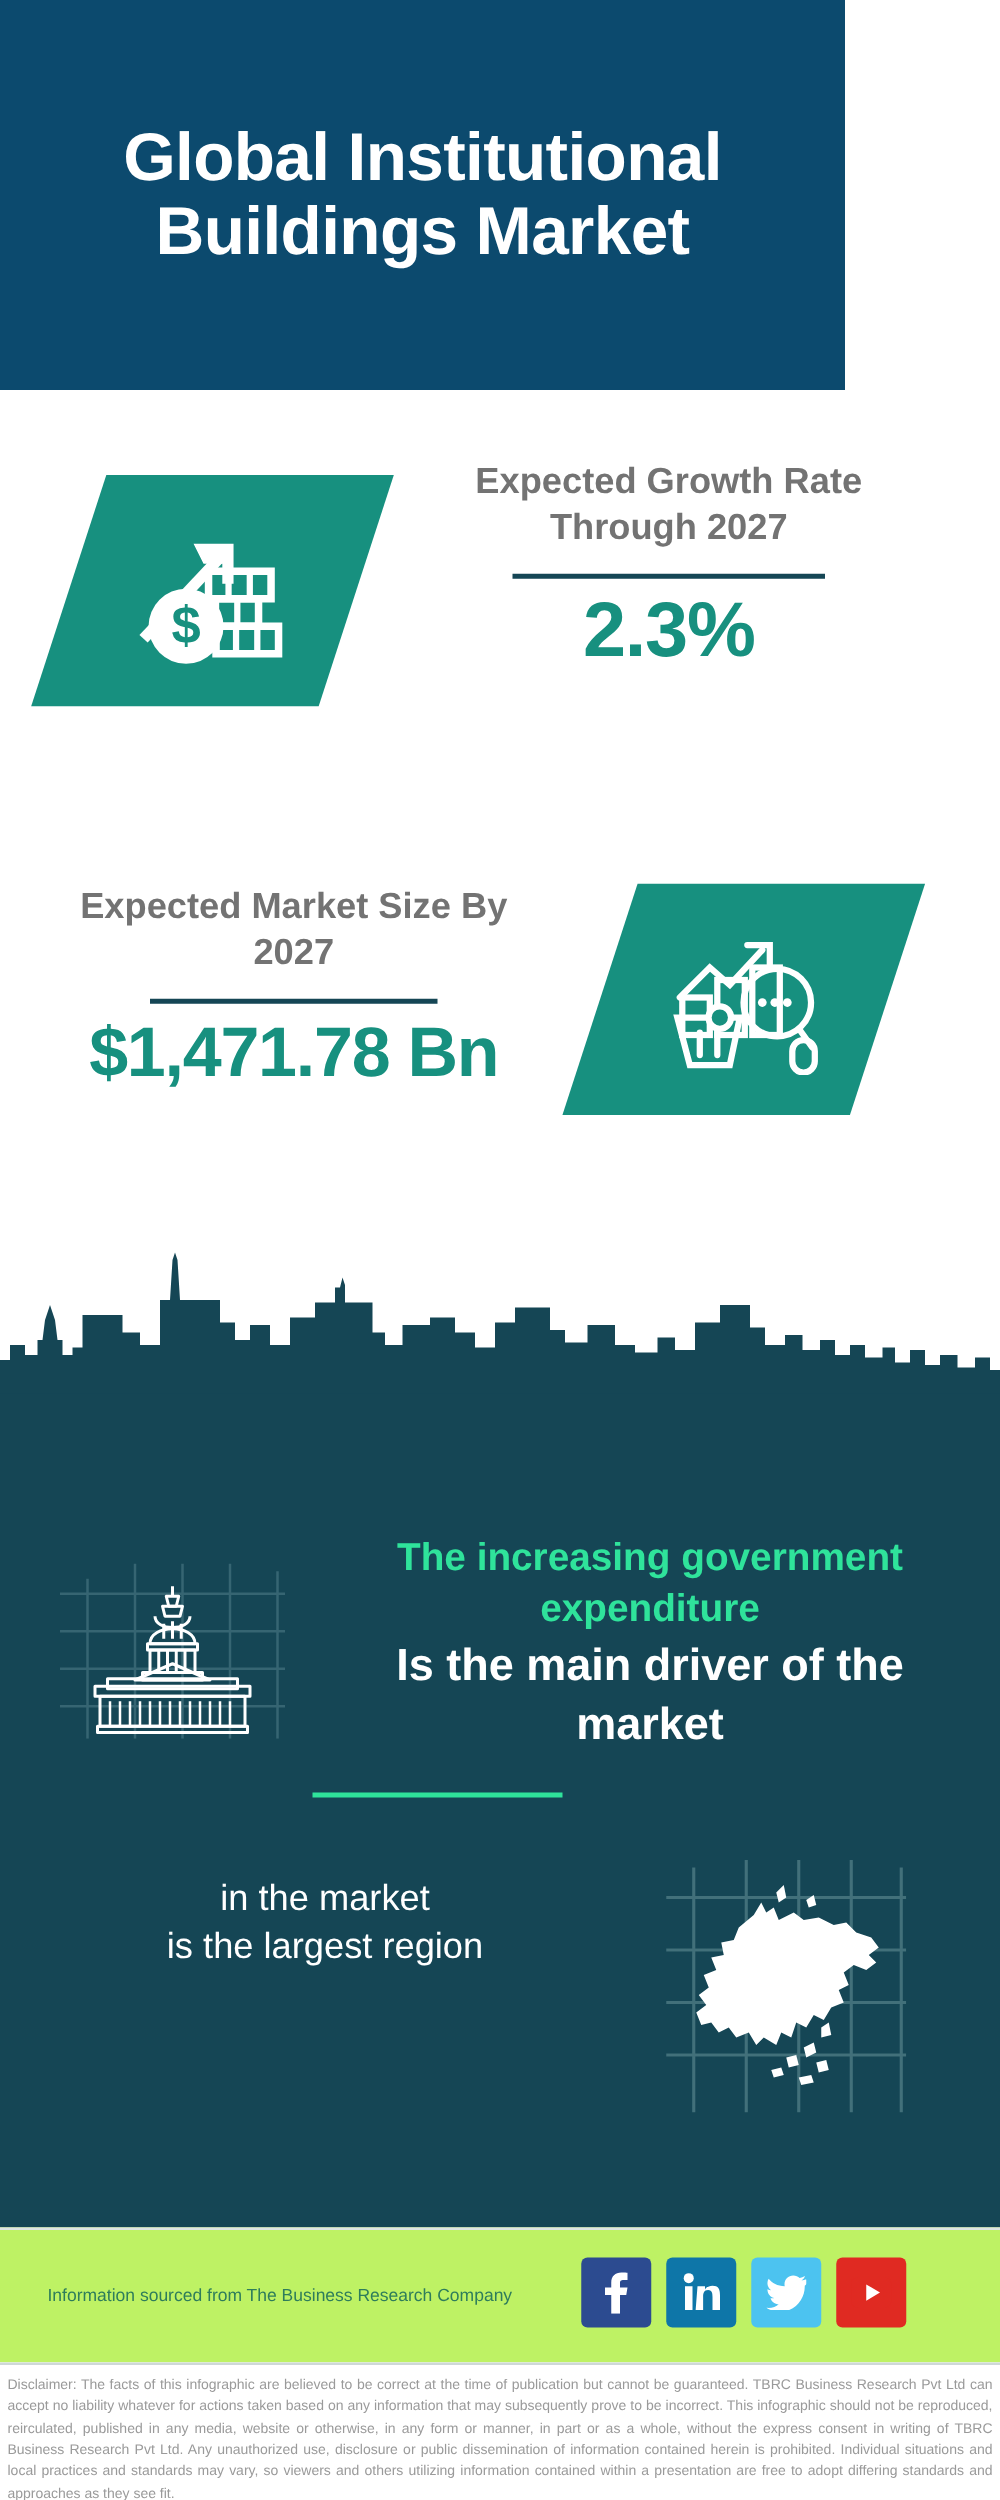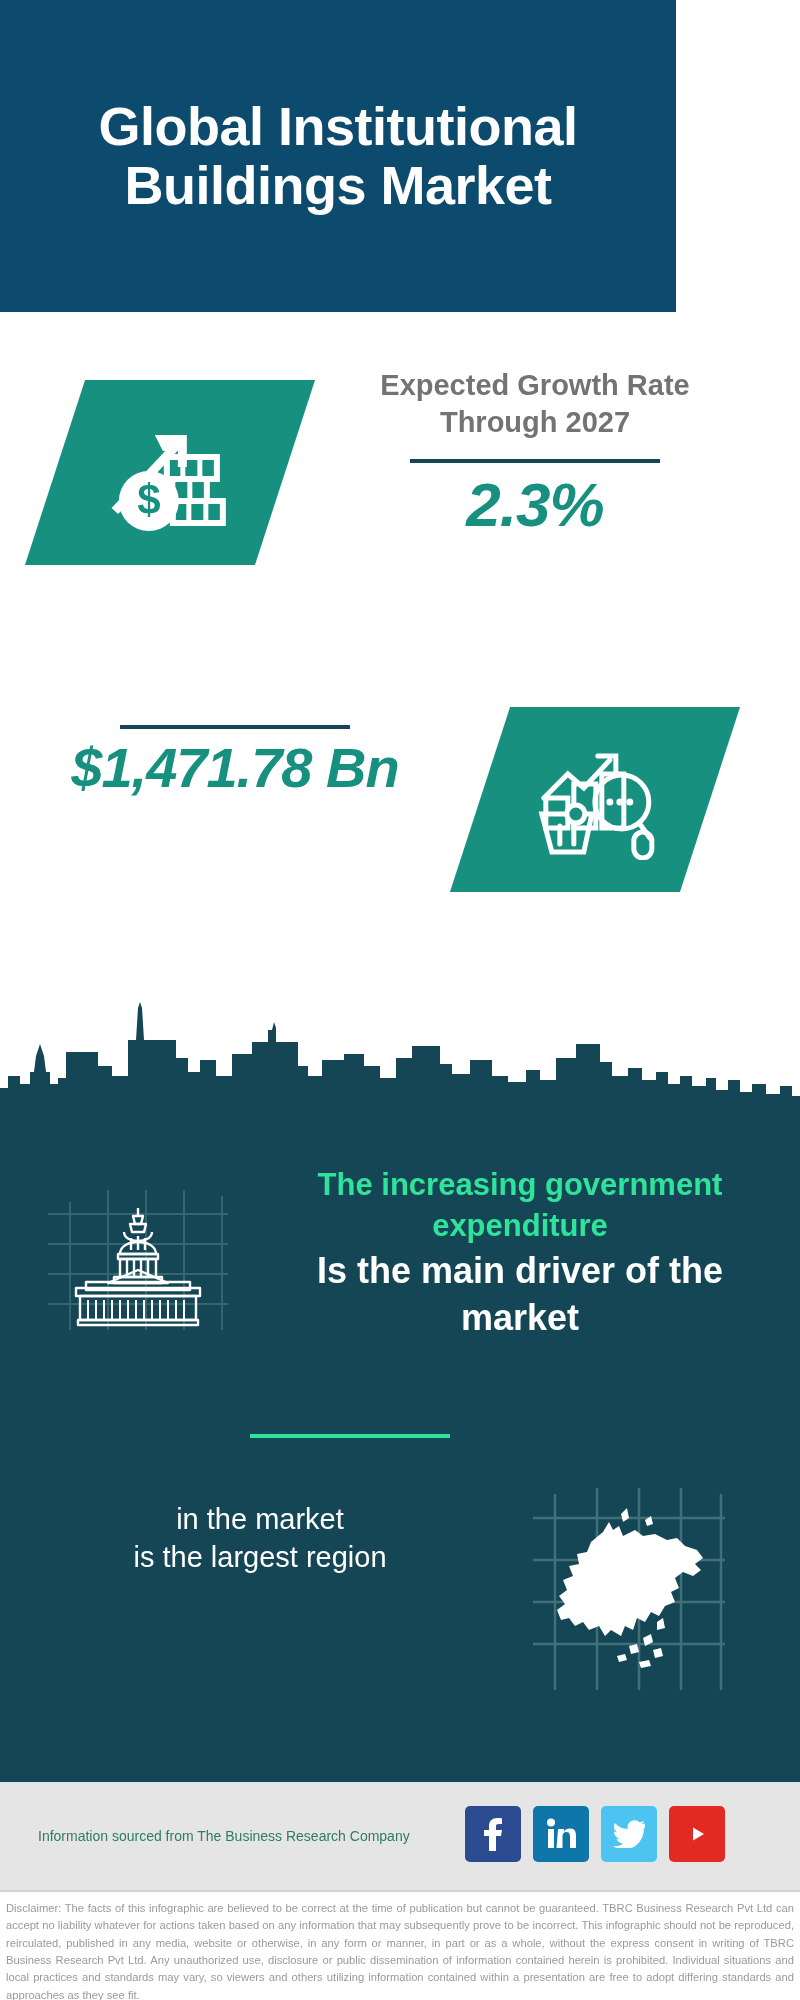--- a/index.html
+++ b/index.html
@@ -34,60 +34,60 @@
   .para-icon > svg { transform:skewX(18deg); }
   .g-icon-box { left:55px; top:68px; }
 
   .g-text { position:absolute; left:330px; top:55px; width:410px; text-align:center; }
   .label {
     color:#737373; font-size:29px; font-weight:bold; line-height:1.28;
   }
   .rule {
     width:250px; height:4px; background:#154655; margin:18px auto 6px auto;
   }
-  .bigval { color:#17907f; font-size:62px; font-weight:bold; letter-spacing:-1px;font-style:italic; }
+  .bigval { color:#17907f; font-size:62px; font-weight:bold; letter-spacing:-1px; }
 
   
   .sec-size { position:absolute; left:0; top:612px; width:800px; height:350px; }
   .s-icon-box { left:480px; top:95px; }
   .s-text { position:absolute; left:40px; top:95px; width:390px; text-align:center; }
   .s-text .rule { width:230px; }
   .s-text .bigval { font-size:56px; }
 
   
   .darkbody {
     position:absolute; left:0; top:1110px; width:800px; height:672px;
     background:#154655;
   }
   .skyline {
     position:absolute; left:0; top:980px; width:800px; height:135px;
     display:block;
   }
 
-  .sec-driver { position:absolute; left:0; top:1140px; width:738px; height:280px; }
+  .sec-driver { position:absolute; left:0; top:1201px; width:738px; height:280px; }
   .cap-icon { position:absolute; left:48px; top:30px; width:180px; height:160px; }
   .driver-text { position:absolute; left:270px; top:25px; width:500px; text-align:center; }
   .hl { color:#2fe39b; font-size:31px; font-weight:bold; line-height:1.32; }
   .wh { color:#ffffff; font-size:36px; font-weight:bold; line-height:1.32; }
 
   .divider {
     position:absolute; left:250px; top:1434px; width:200px; height:4px;
     background:#2fe39b;
   }
 
   .sec-region { position:absolute; left:0; top:1460px; width:800px; height:300px; }
   .region-text { position:absolute; left:20px; top:40px; width:480px; text-align:center; }
   .region-text .hl { font-size:31px; }
   .region-text .wh { font-size:29px; font-weight:normal; }
   .map-icon { position:absolute; left:525px; top:20px; width:200px; height:210px; }
 
   
   .footer {
     position:absolute; left:0; top:1782px; width:800px; height:108px;
-    background:#e5e5e5; border-top:2px solid #dfe5e5;
+    background:#bef264; border-top:2px solid #dfe5e5;
     display:flex; align-items:center;
   }
   .src {
     margin-left:38px; color:#2e7d5b; font-size:14px; line-height:1.65;
     font-family:"Liberation Sans", sans-serif;
   }
   .socials { position:absolute; left:465px; top:22px; display:flex; gap:12px; }
   .sq { width:56px; height:56px; border-radius:5px; display:flex;
         align-items:center; justify-content:center; }
   .fb { background:#2c4b90; }
@@ -139,20 +139,21 @@
     </div>
     <div class="g-text">
       <div class="label">Expected Growth Rate Through 2027</div>
       <div class="rule"></div>
       <div class="bigval">2.3%</div>
     </div>
   </div>
 
   <div class="sec-size">
     <div class="s-text">
+      <div class="label">Expected Market Size By 2027</div>
       <div class="rule"></div>
       <div class="bigval">$1,471.78 Bn</div>
     </div>
     <div class="para-icon s-icon-box">
       <svg width="130" height="120" viewBox="0 0 130 120">
         <g fill="none" stroke="#ffffff" stroke-width="5" stroke-linecap="round">
           <polyline points="14,58 38,34 54,48 80,20"></polyline>
           <path d="M68 16 L86 16 L86 34"></path>
           <rect x="16" y="58" width="22" height="30"></rect>
           <rect x="44" y="44" width="22" height="44"></rect>

